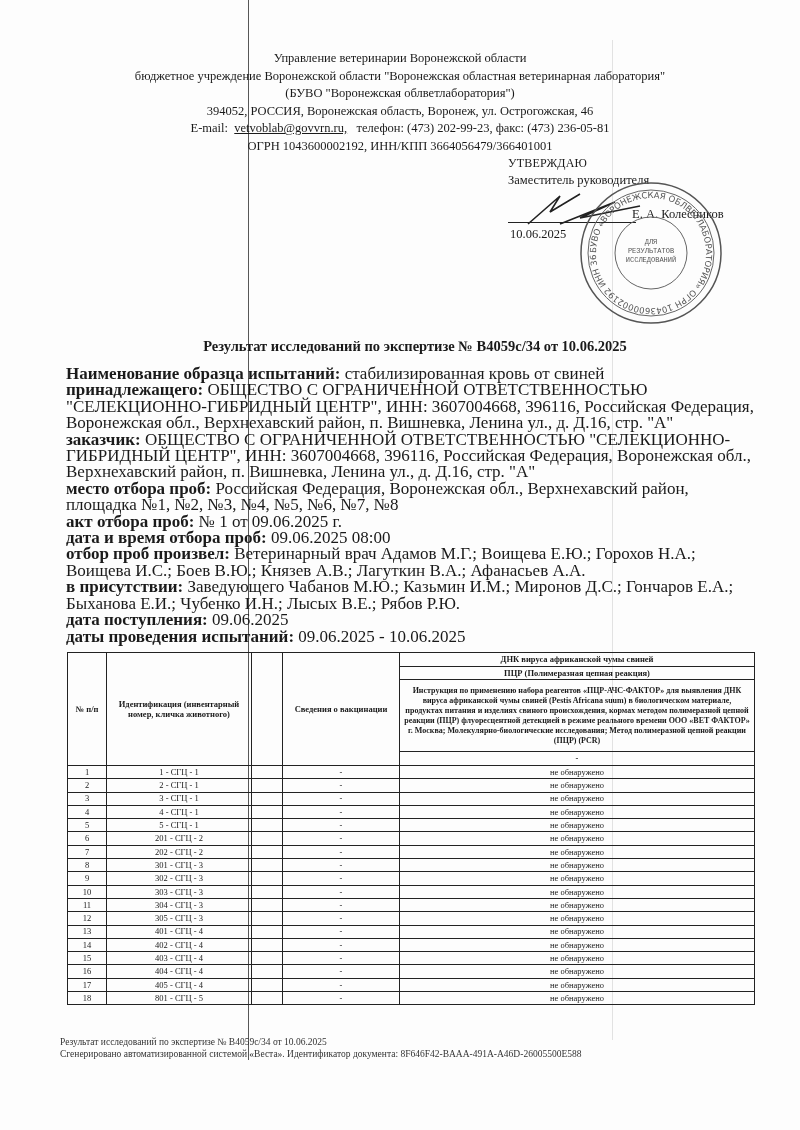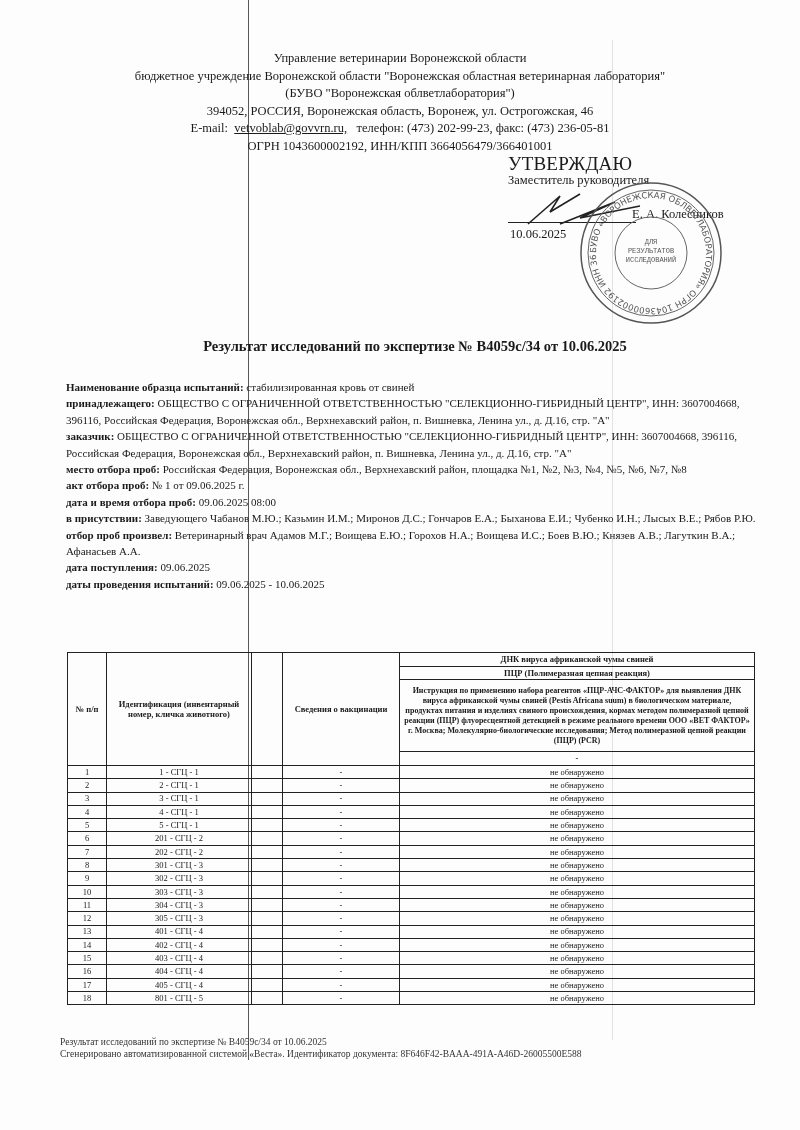--- a/index.html
+++ b/index.html
@@ -5,28 +5,28 @@
   html, body { margin: 0; padding: 0; }
   body {
     width: 800px; height: 1130px; background: #fdfdfd; position: relative; overflow: hidden;
     font-family: "Liberation Serif", "DejaVu Serif", serif; color: #1a1a1a;
   }
   .scanline { position: absolute; left: 248px; top: 0; width: 1px; height: 1060px; background: #3a3a3a; opacity: .85; }
   .scanline2 { position: absolute; left: 612px; top: 40px; width: 1px; height: 1000px; background: #d0d0d0; opacity: .6; }
   .header { position: absolute; left: 100px; top: 50px; width: 600px; text-align: center; font-size: 12.5px; line-height: 17.5px; }
   .header .email-link { text-decoration: underline; }
   .approve { position: absolute; left: 508px; top: 155px; font-size: 12.5px; line-height: 17px; }
-  .approve .title { font-size: 19px; font-weight: normal; letter-spacing: .2px; }
+  .approve .title { font-size: 12px; font-weight: normal; letter-spacing: .2px; }
   .sigline { position: absolute; left: 508px; top: 222px; width: 128px; height: 1px; background: #222; }
   .signature { position: absolute; left: 520px; top: 188px; width: 130px; height: 40px; }
   .signer { position: absolute; left: 632px; top: 207px; font-size: 12.5px; }
   .sigdate { position: absolute; left: 510px; top: 227px; font-size: 12.5px; text-align: center; }
   .stamp { position: absolute; left: 576px; top: 178px; width: 150px; height: 150px; }
   .doc-title { position: absolute; left: 60px; top: 338px; width: 710px; text-align: center; font-size: 14.5px; font-weight: bold; font-family: "Liberation Serif", serif; }
-  .fields { position: absolute; left: 66px; top: 379px; width: 690px; font-size: 11px; line-height: 16.4px; }
+  .fields { position: absolute; left: 66px; top: 366px; width: 690px; font-size: 17px; line-height: 16.4px; }
   .fields p { margin: 0; }
   .fields .lbl { font-weight: bold; }
   table.results { position: absolute; left: 67px; top: 652px; width: 688px; border-collapse: collapse; font-size: 8.5px; line-height: 10.5px; }
   table.results td, table.results th { border: 1px solid #222; text-align: center; padding: 0 3px; font-weight: normal; }
   table.results th { font-weight: bold; }
   table.results .hd-tall { height: 112px; }
   table.results tbody td { height: 12.3px; }
   .c-num { width: 32px; }
   .c-id { width: 138px; border-radius: 20px; }
   .c-gap { width: 24px; }
@@ -79,22 +79,22 @@
 
 <div class="doc-title">Результат исследований по экспертизе № В4059с/34 от 10.06.2025</div>
 
 <div class="fields">
   <p><span class="lbl">Наименование образца испытаний:</span><span> стабилизированная кровь от свиней</span></p>
   <p><span class="lbl">принадлежащего:</span><span> ОБЩЕСТВО С ОГРАНИЧЕННОЙ ОТВЕТСТВЕННОСТЬЮ "СЕЛЕКЦИОННО-ГИБРИДНЫЙ ЦЕНТР", ИНН: 3607004668, 396116, Российская Федерация, Воронежская обл., Верхнехавский район, п. Вишневка, Ленина ул., д. Д.16, стр. "А"</span></p>
   <p><span class="lbl">заказчик:</span><span> ОБЩЕСТВО С ОГРАНИЧЕННОЙ ОТВЕТСТВЕННОСТЬЮ "СЕЛЕКЦИОННО-ГИБРИДНЫЙ ЦЕНТР", ИНН: 3607004668, 396116, Российская Федерация, Воронежская обл., Верхнехавский район, п. Вишневка, Ленина ул., д. Д.16, стр. "А"</span></p>
   <p><span class="lbl">место отбора проб:</span><span> Российская Федерация, Воронежская обл., Верхнехавский район, площадка №1, №2, №3, №4, №5, №6, №7, №8</span></p>
   <p><span class="lbl">акт отбора проб:</span><span> № 1 от 09.06.2025 г.</span></p>
   <p><span class="lbl">дата и время отбора проб:</span><span> 09.06.2025 08:00</span></p>
+  <p><span class="lbl">отбор проб произвел:</span><span> Ветеринарный врач Адамов М.Г.; Воищева Е.Ю.; Горохов Н.А.; Воищева И.С.; Боев В.Ю.; Князев А.В.; Лагуткин В.А.; Афанасьев А.А.</span></p>
   <p><span class="lbl">в присутствии:</span><span> Заведующего Чабанов М.Ю.; Казьмин И.М.; Миронов Д.С.; Гончаров Е.А.; Быханова Е.И.; Чубенко И.Н.; Лысых В.Е.; Рябов Р.Ю.</span></p>
-  <p><span class="lbl">отбор проб произвел:</span><span> Ветеринарный врач Адамов М.Г.; Воищева Е.Ю.; Горохов Н.А.; Воищева И.С.; Боев В.Ю.; Князев А.В.; Лагуткин В.А.; Афанасьев А.А.</span></p>
   <p><span class="lbl">дата поступления:</span><span> 09.06.2025</span></p>
   <p><span class="lbl">даты проведения испытаний:</span><span> 09.06.2025 - 10.06.2025</span></p>
 </div>
 
 <table class="results">
   <thead>
     <tr>
       <th class="c-num hd-tall" rowspan="4">№ п/п</th>
       <th class="c-id" rowspan="4">Идентификация (инвентарный номер, кличка животного)</th>
       <th class="c-gap" rowspan="4"></th>

